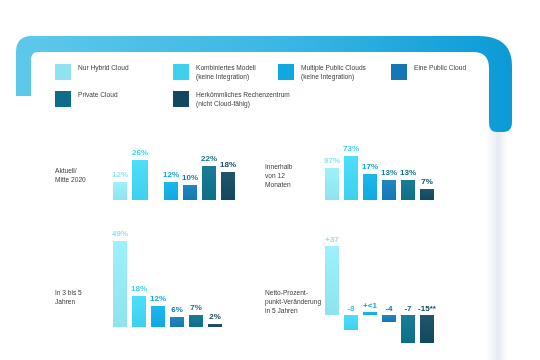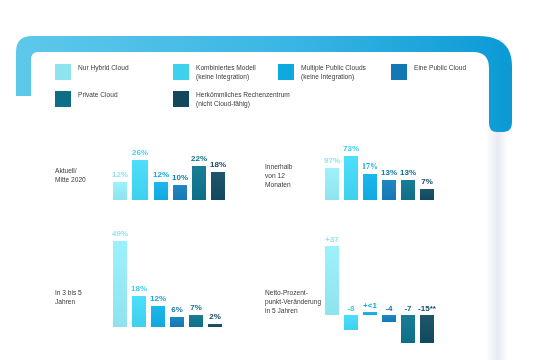--- a/index.html
+++ b/index.html
@@ -146,21 +146,21 @@
 <div id="charts">
 
   <div class="panel">
     <div class="panel-label" style="left:55px; top:166px; width:52px;">Aktuell/
 Mitte 2020</div>
     <div class="plot" id="plot-0" style="left:113px; top:140px; width:110px; height:60px;">
         <div class="bar-slot" style="width: 14px; margin-right: 5px;">
           <div class="bar-val" style="color: rgb(143, 227, 239);">12%</div>
           <div class="bar" style="height: 18.4px; background: linear-gradient(rgb(157, 241, 253), rgb(143, 227, 239));"></div>
         </div>
-        <div class="bar-slot" style="width: 22px; margin-right: 6px;">
+        <div class="bar-slot" style="width: 22px; margin-right: 16px;">
           <div class="bar-val" style="color: rgb(63, 208, 237);">26%</div>
           <div class="bar" style="height: 39.8667px; background: linear-gradient(rgb(77, 222, 251), rgb(63, 208, 237));"></div>
         </div>
         <div class="bar-slot" style="width: 14px; margin-right: 5px;">
           <div class="bar-val" style="color: rgb(15, 168, 223);">12%</div>
           <div class="bar" style="height: 18.4px; background: linear-gradient(rgb(29, 182, 237), rgb(15, 168, 223));"></div>
         </div>
         <div class="bar-slot" style="width: 14px; margin-right: 5px;">
           <div class="bar-val" style="color: rgb(19, 120, 180); text-align: center;">10%</div>
           <div class="bar" style="height: 15.3333px; background: linear-gradient(rgb(33, 134, 194), rgb(19, 120, 180));"></div>
@@ -183,21 +183,21 @@
     <div class="plot" id="plot-1" style="left:325px; top:140px; width:110px; height:60px;">
         <div class="bar-slot" style="width: 14px; margin-right: 5px;">
           <div class="bar-val" style="color: rgb(143, 227, 239);">97%</div>
           <div class="bar" style="height: 32.2px; background: linear-gradient(rgb(157, 241, 253), rgb(143, 227, 239));"></div>
         </div>
         <div class="bar-slot" style="width: 14px; margin-right: 5px;">
           <div class="bar-val" style="color: rgb(63, 208, 237);">73%</div>
           <div class="bar" style="height: 44.4667px; background: linear-gradient(rgb(77, 222, 251), rgb(63, 208, 237));"></div>
         </div>
         <div class="bar-slot" style="width: 14px; margin-right: 5px;">
-          <div class="bar-val" style="color: rgb(15, 168, 223); font-family: Liberation Serif, serif;">17%</div>
+          <div class="bar-val" style="color: rgb(15, 168, 223);">17%</div>
           <div class="bar" style="height: 26.0667px; background: linear-gradient(rgb(29, 182, 237), rgb(15, 168, 223));"></div>
         </div>
         <div class="bar-slot" style="width: 14px; margin-right: 5px;">
           <div class="bar-val" style="color: rgb(19, 120, 180);">13%</div>
           <div class="bar" style="height: 19.9333px; background: linear-gradient(rgb(33, 134, 194), rgb(19, 120, 180));"></div>
         </div>
         <div class="bar-slot" style="width: 14px; margin-right: 5px;">
           <div class="bar-val" style="color: rgb(12, 110, 135);">13%</div>
           <div class="bar" style="height: 19.9333px; background: linear-gradient(rgb(26, 124, 149), rgb(12, 110, 135));"></div>
         </div>

